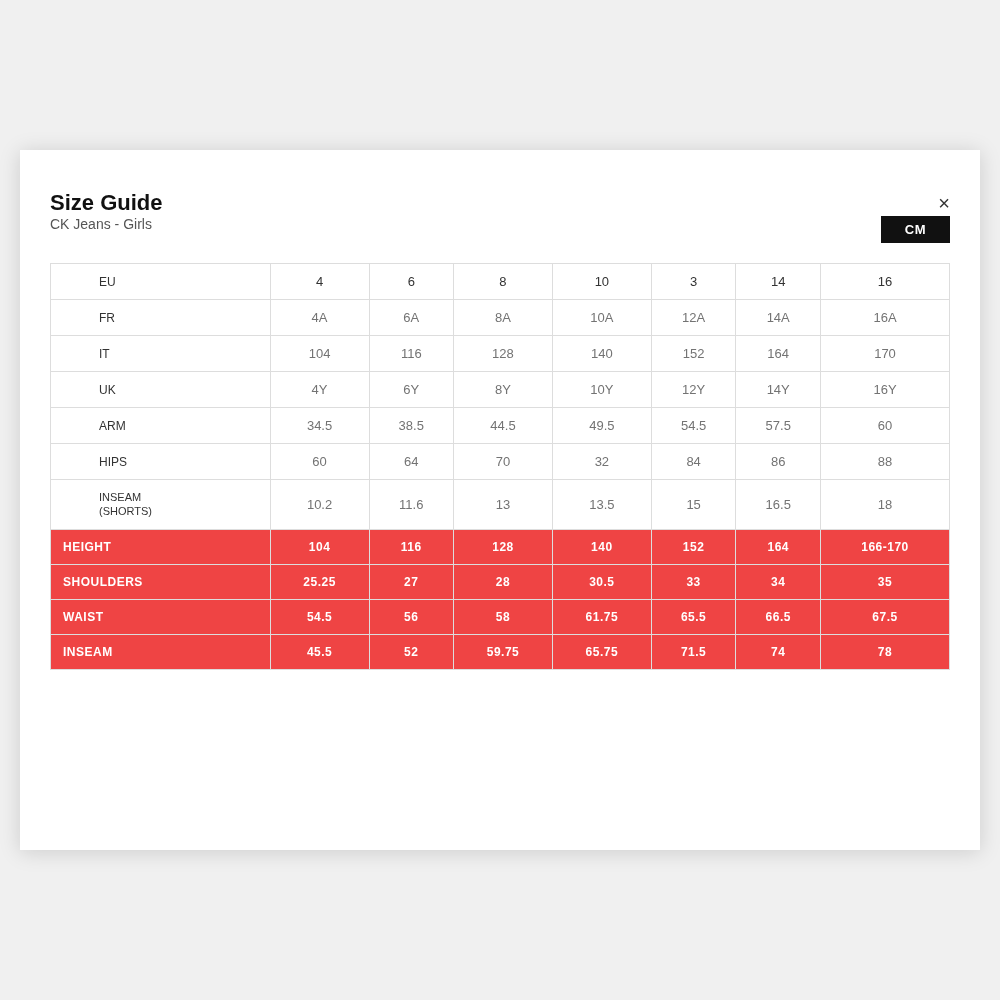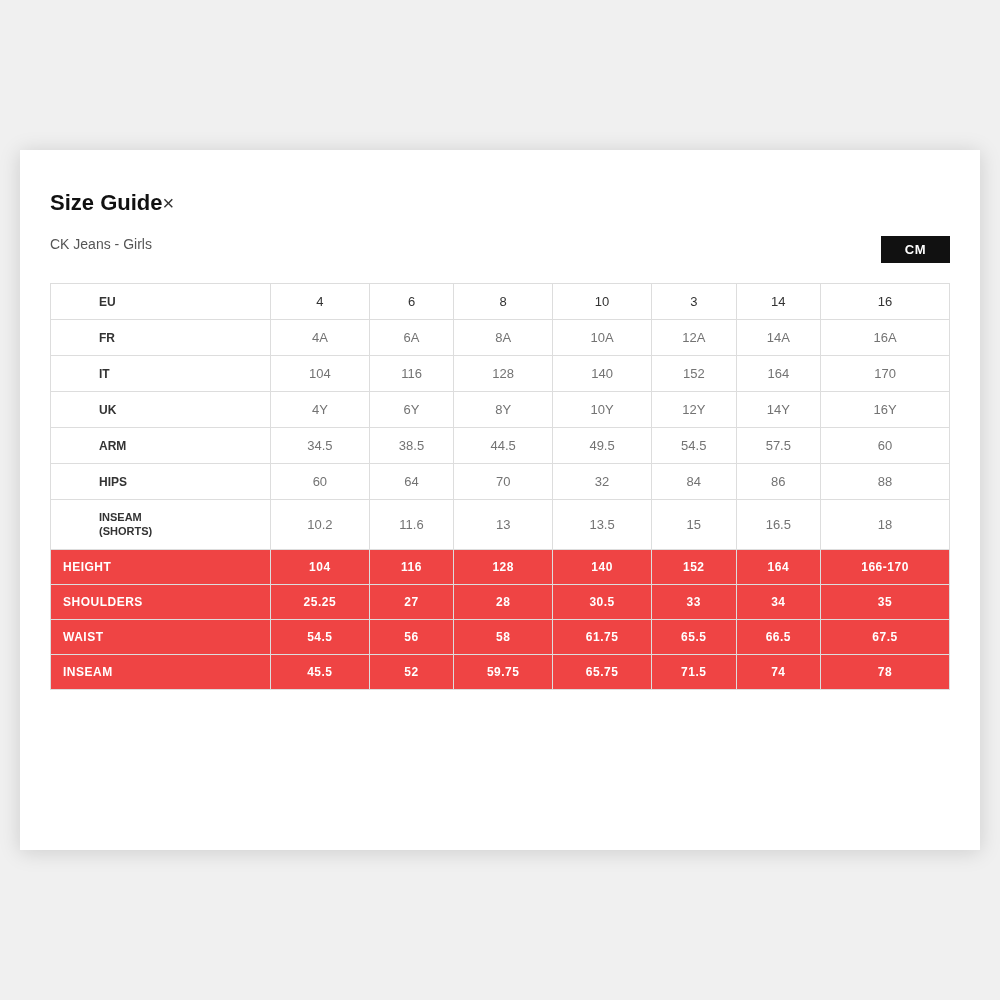--- a/index.html
+++ b/index.html
@@ -15,22 +15,22 @@
     .modal {
       background: #fff;
       width: 960px;
       min-height: 700px;
       padding: 40px 30px 50px 30px;
       position: relative;
       box-shadow: 0 2px 20px rgba(0,0,0,0.15);
     }
     .modal-header {
       display: flex;
+      justify-content: space-between;
       align-items: center;
-      margin-bottom: 20px;
     }
     .modal-title {
       font-size: 22px;
       font-weight: bold;
       color: #111;
     }
     .close-btn {
       font-size: 20px;
       cursor: pointer;
       color: #333;
@@ -88,21 +88,21 @@
       text-transform: uppercase;
     }
     .dark-row td:first-child {
       text-transform: uppercase;
     }
     .light-row td {
       background: #fff;
       color: #737373;
     }
     .light-row td:first-child {
-      font-weight: bold;
+      font-weight: normal;
       color: #333;
       text-transform: uppercase;
       font-size: 12px;
       padding-left: 48px;
     }
     .inseam-label {
       font-size: 11px;
       line-height: 1.3;
     }
   </style>

